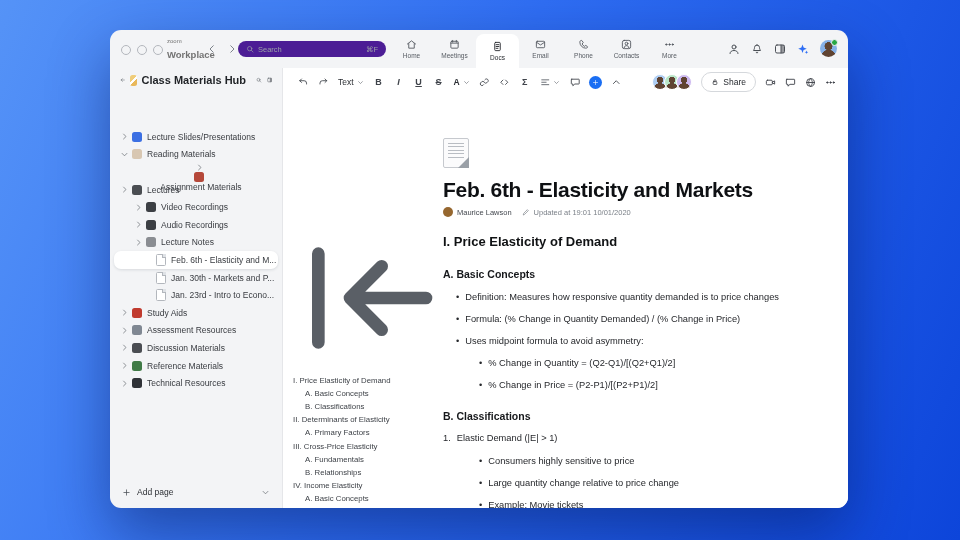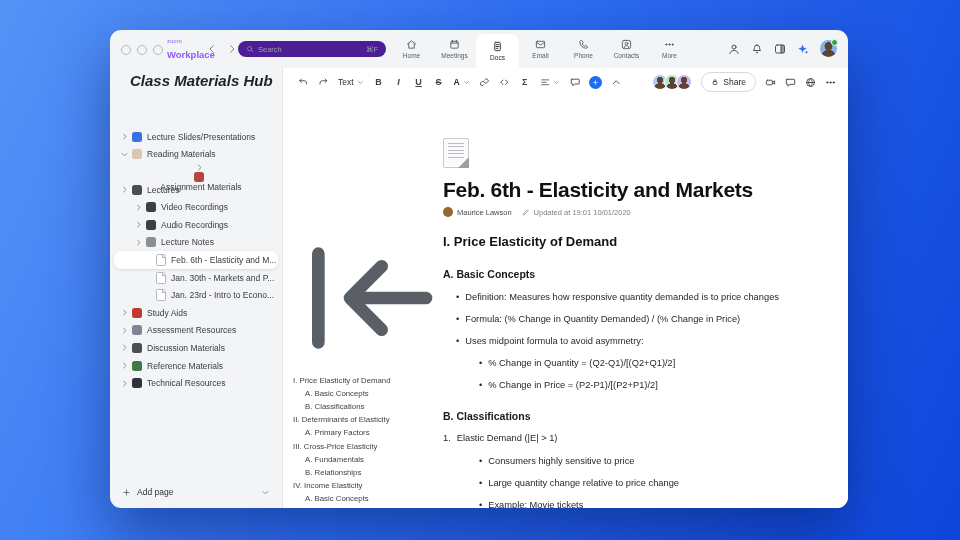--- a/index.html
+++ b/index.html
@@ -7,21 +7,21 @@
   .bg{position:absolute;inset:0;background:linear-gradient(115deg,#5593f7 0%,#2f6ef3 45%,#0d45da 100%);}
   .window{position:absolute;left:110px;top:30px;width:738px;height:478px;background:#f3f4f6;
     border-radius:11px;box-shadow:0 25px 60px rgba(3,18,80,.45);}
   svg{display:block}
   .ic svg{width:100%;height:100%}
 
   
   .titlebar{position:absolute;top:0;left:0;right:0;height:38px;border-radius:11px 11px 0 0;}
   .traffic{position:absolute;left:11px;top:15px;display:flex;gap:6px;}
   .traffic span{width:8px;height:8px;border:1px solid #b3b7bd;border-radius:50%;}
-  .logo{position:absolute;left:57px;top:8px;line-height:1;color:#8b5cf6;}
+  .logo{position:absolute;left:57px;top:8px;line-height:1;color:#737373;}
   .logo .t{font-size:6px;display:block;margin-bottom:1px;}
   .logo .b{font-size:9.5px;font-weight:700;}
   .navarr{position:absolute;top:13px;width:12px;height:12px;color:#7d838b;}
   .searchbar{position:absolute;left:128px;top:11px;width:132px;height:16px;background:#4c1d95;
     border-radius:8px;display:flex;align-items:center;padding:0 8px;gap:4px;font-size:7.5px;color:#9aa0a8;}
   .searchbar .ic{width:8px;height:8px;}
   .searchbar .sc{margin-left:auto;}
   #nav-tabs{position:absolute;left:280px;top:0;height:38px;display:flex;align-items:flex-end;}
   .tab{width:43px;height:38px;display:flex;flex-direction:column;align-items:center;justify-content:center;
     gap:2.5px;font-size:6.5px;color:#565b62;}
@@ -33,21 +33,21 @@
   .avatar{width:17px;height:17px;border-radius:50%;position:relative;}
   .avatar .dot{position:absolute;right:-1px;top:-1px;width:5px;height:5px;background:#28a745;
     border:1px solid #f3f4f6;border-radius:50%;}
   .face{background-image:radial-gradient(circle at 50% 36%,#5f4332 0 28%,transparent 30%),
     radial-gradient(circle at 50% 102%,#5f4332 0 38%,transparent 40%);}
 
   
   .sidebar{position:absolute;left:0;top:38px;width:172px;bottom:0;border-right:1px solid #e5e6e9;
     border-radius:0 0 0 11px;}
   .sb-header{display:flex;align-items:center;height:24px;padding:0 10px;gap:5px;}
-  .sb-header .ttl{font-size:15px;font-weight:700;color:#1f2226;flex:0 0 auto;font-style:italic;}
+  .sb-header .ttl{font-size:11px;font-weight:700;color:#1f2226;flex:0 0 auto;}
   .sb-header .ic{width:10px;height:10px;color:#4a4f56;}
   .hubico{width:11px;height:11px;border-radius:2.5px;background:linear-gradient(135deg,#f0cd7a 0 42%,#fff 43% 57%,#e9b85a 58%);}
   .sb-sp{flex:1}
   #tree{position:absolute;top:60px;left:0;right:0;}
   .trow{height:17.6px;display:flex;align-items:center;font-size:8.5px;color:#383b40;}
   .trow .chev{width:9px;height:9px;color:#6b7076;flex:0 0 9px;margin-right:3px;}
   .tico{width:10px;height:10px;border-radius:2.5px;margin-right:5px;flex:0 0 10px;}
   .page-ico{width:8px;height:10px;background:#fff;border:1px solid #b3b7bd;border-radius:1.5px;
     margin-right:5px;flex:0 0 8px;position:relative;}
   .page-ico::after{content:"";position:absolute;right:-1px;top:-1px;width:3px;height:3px;

